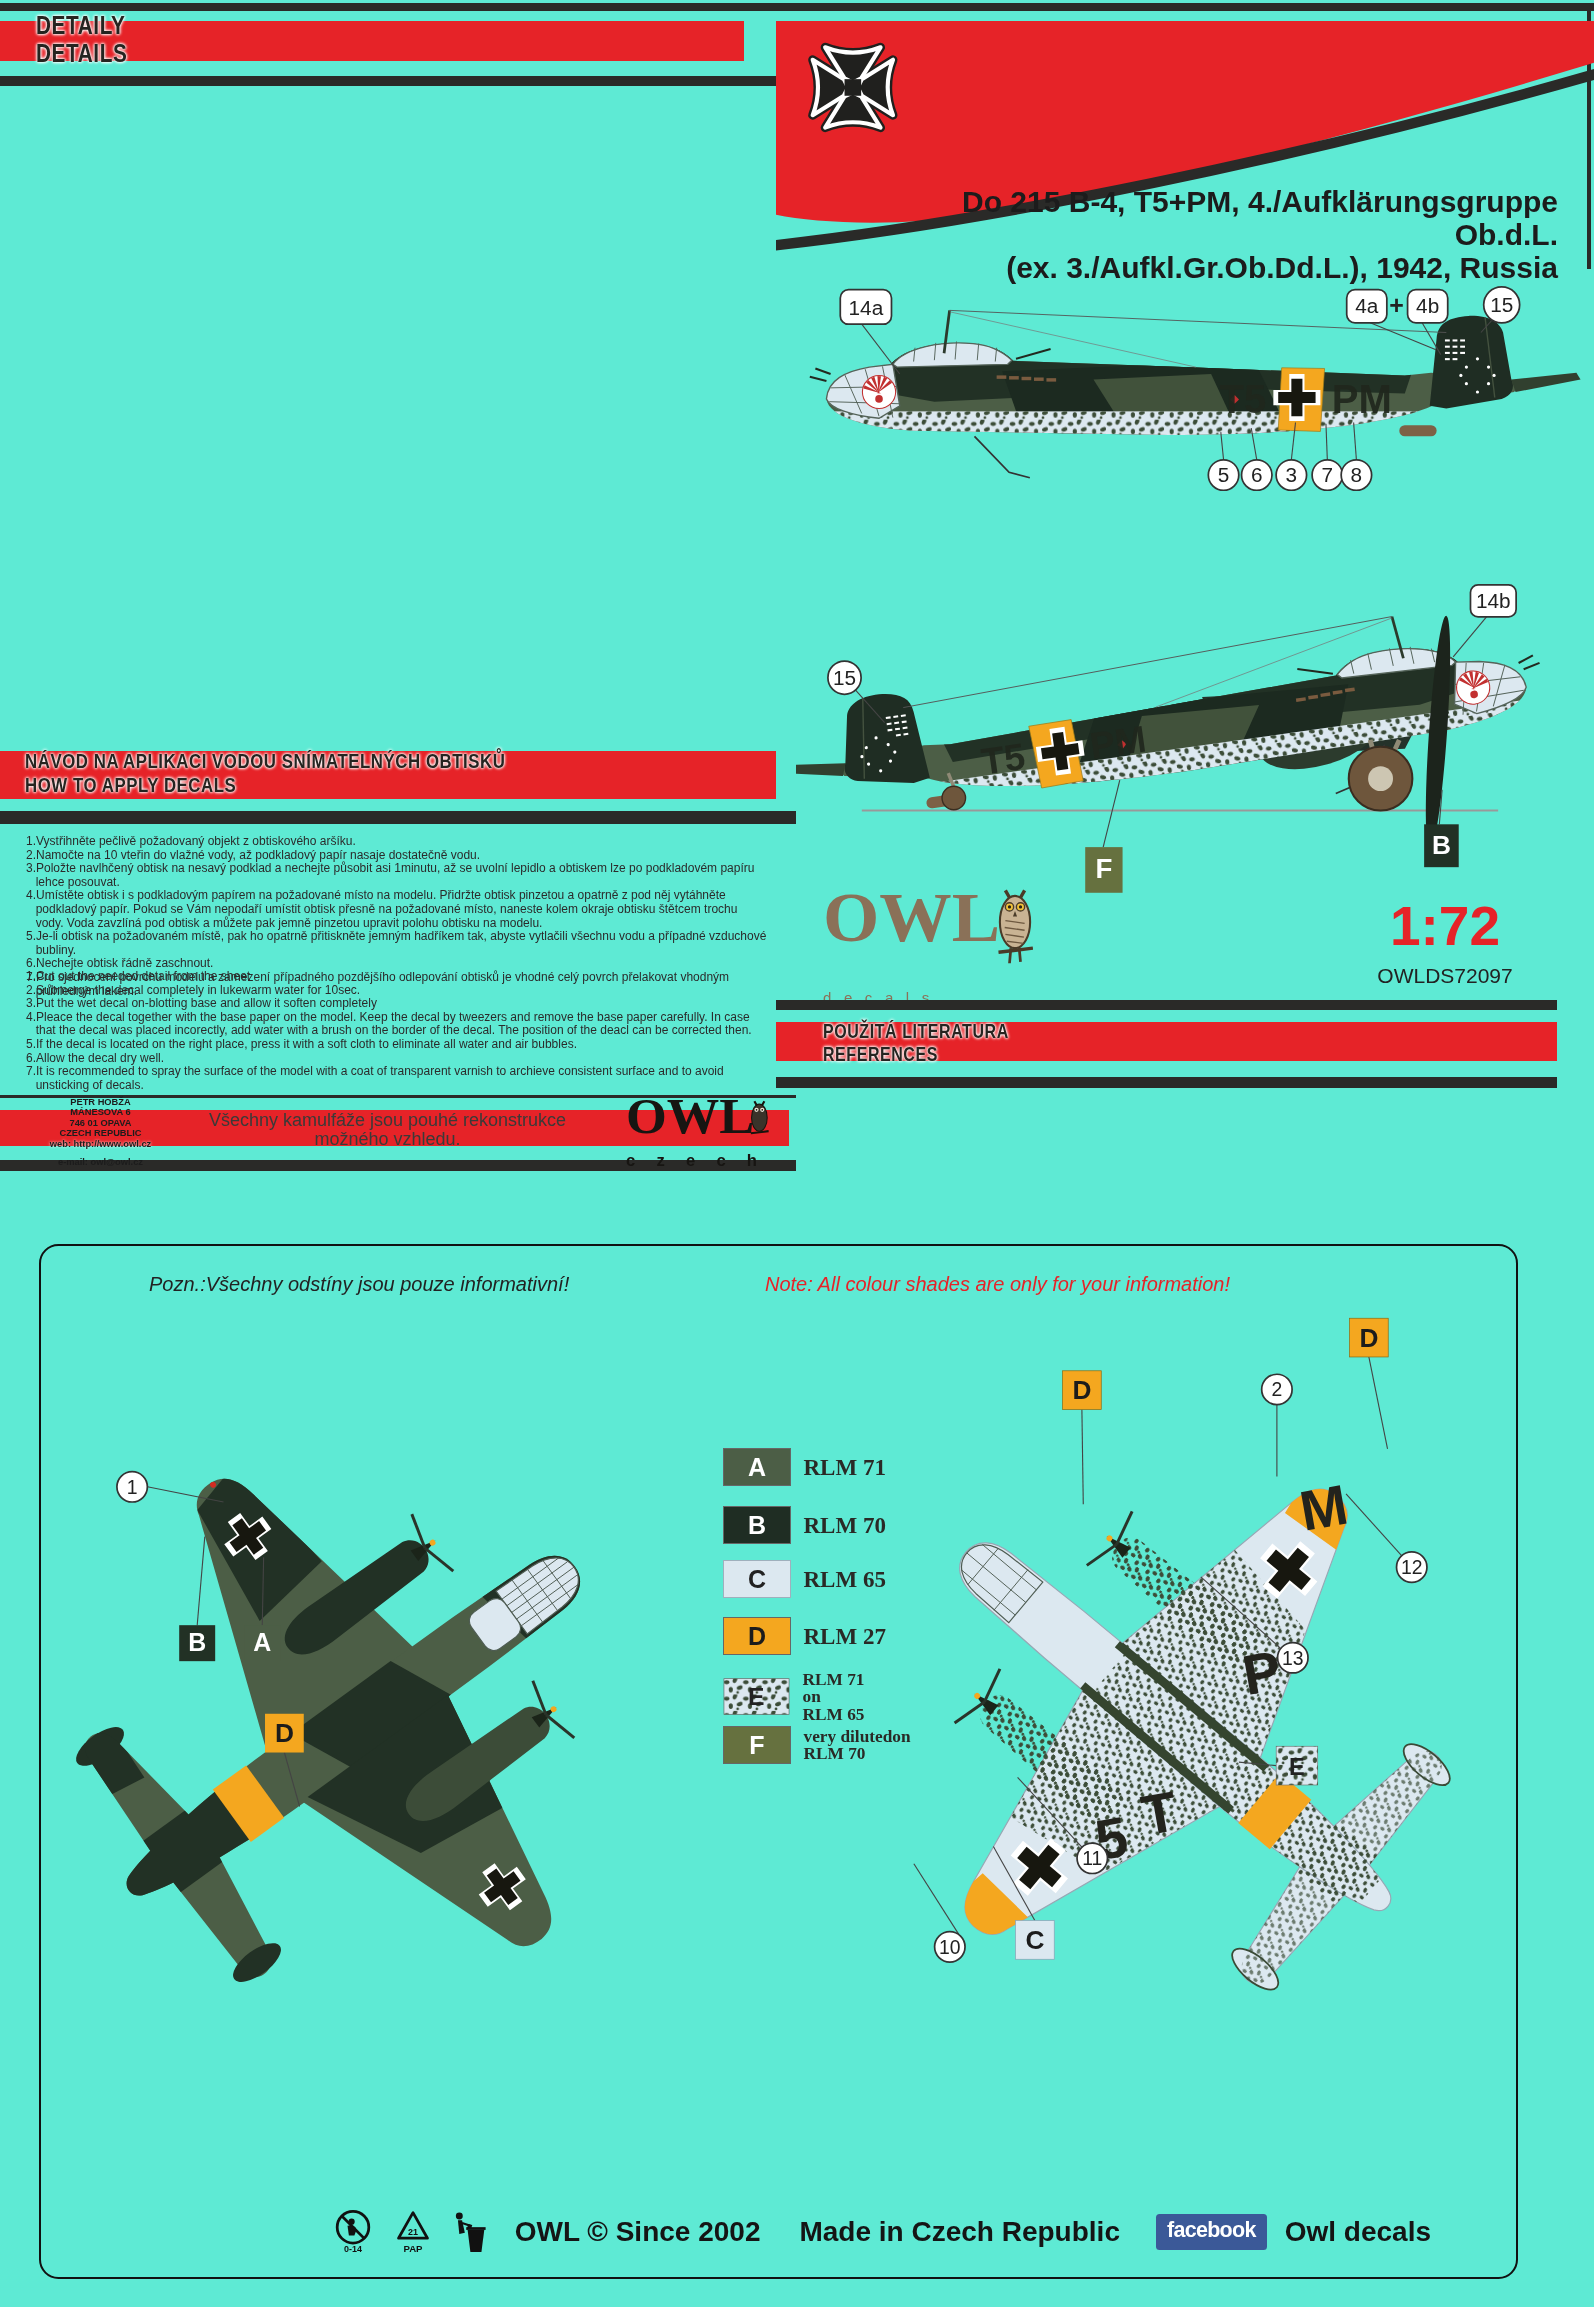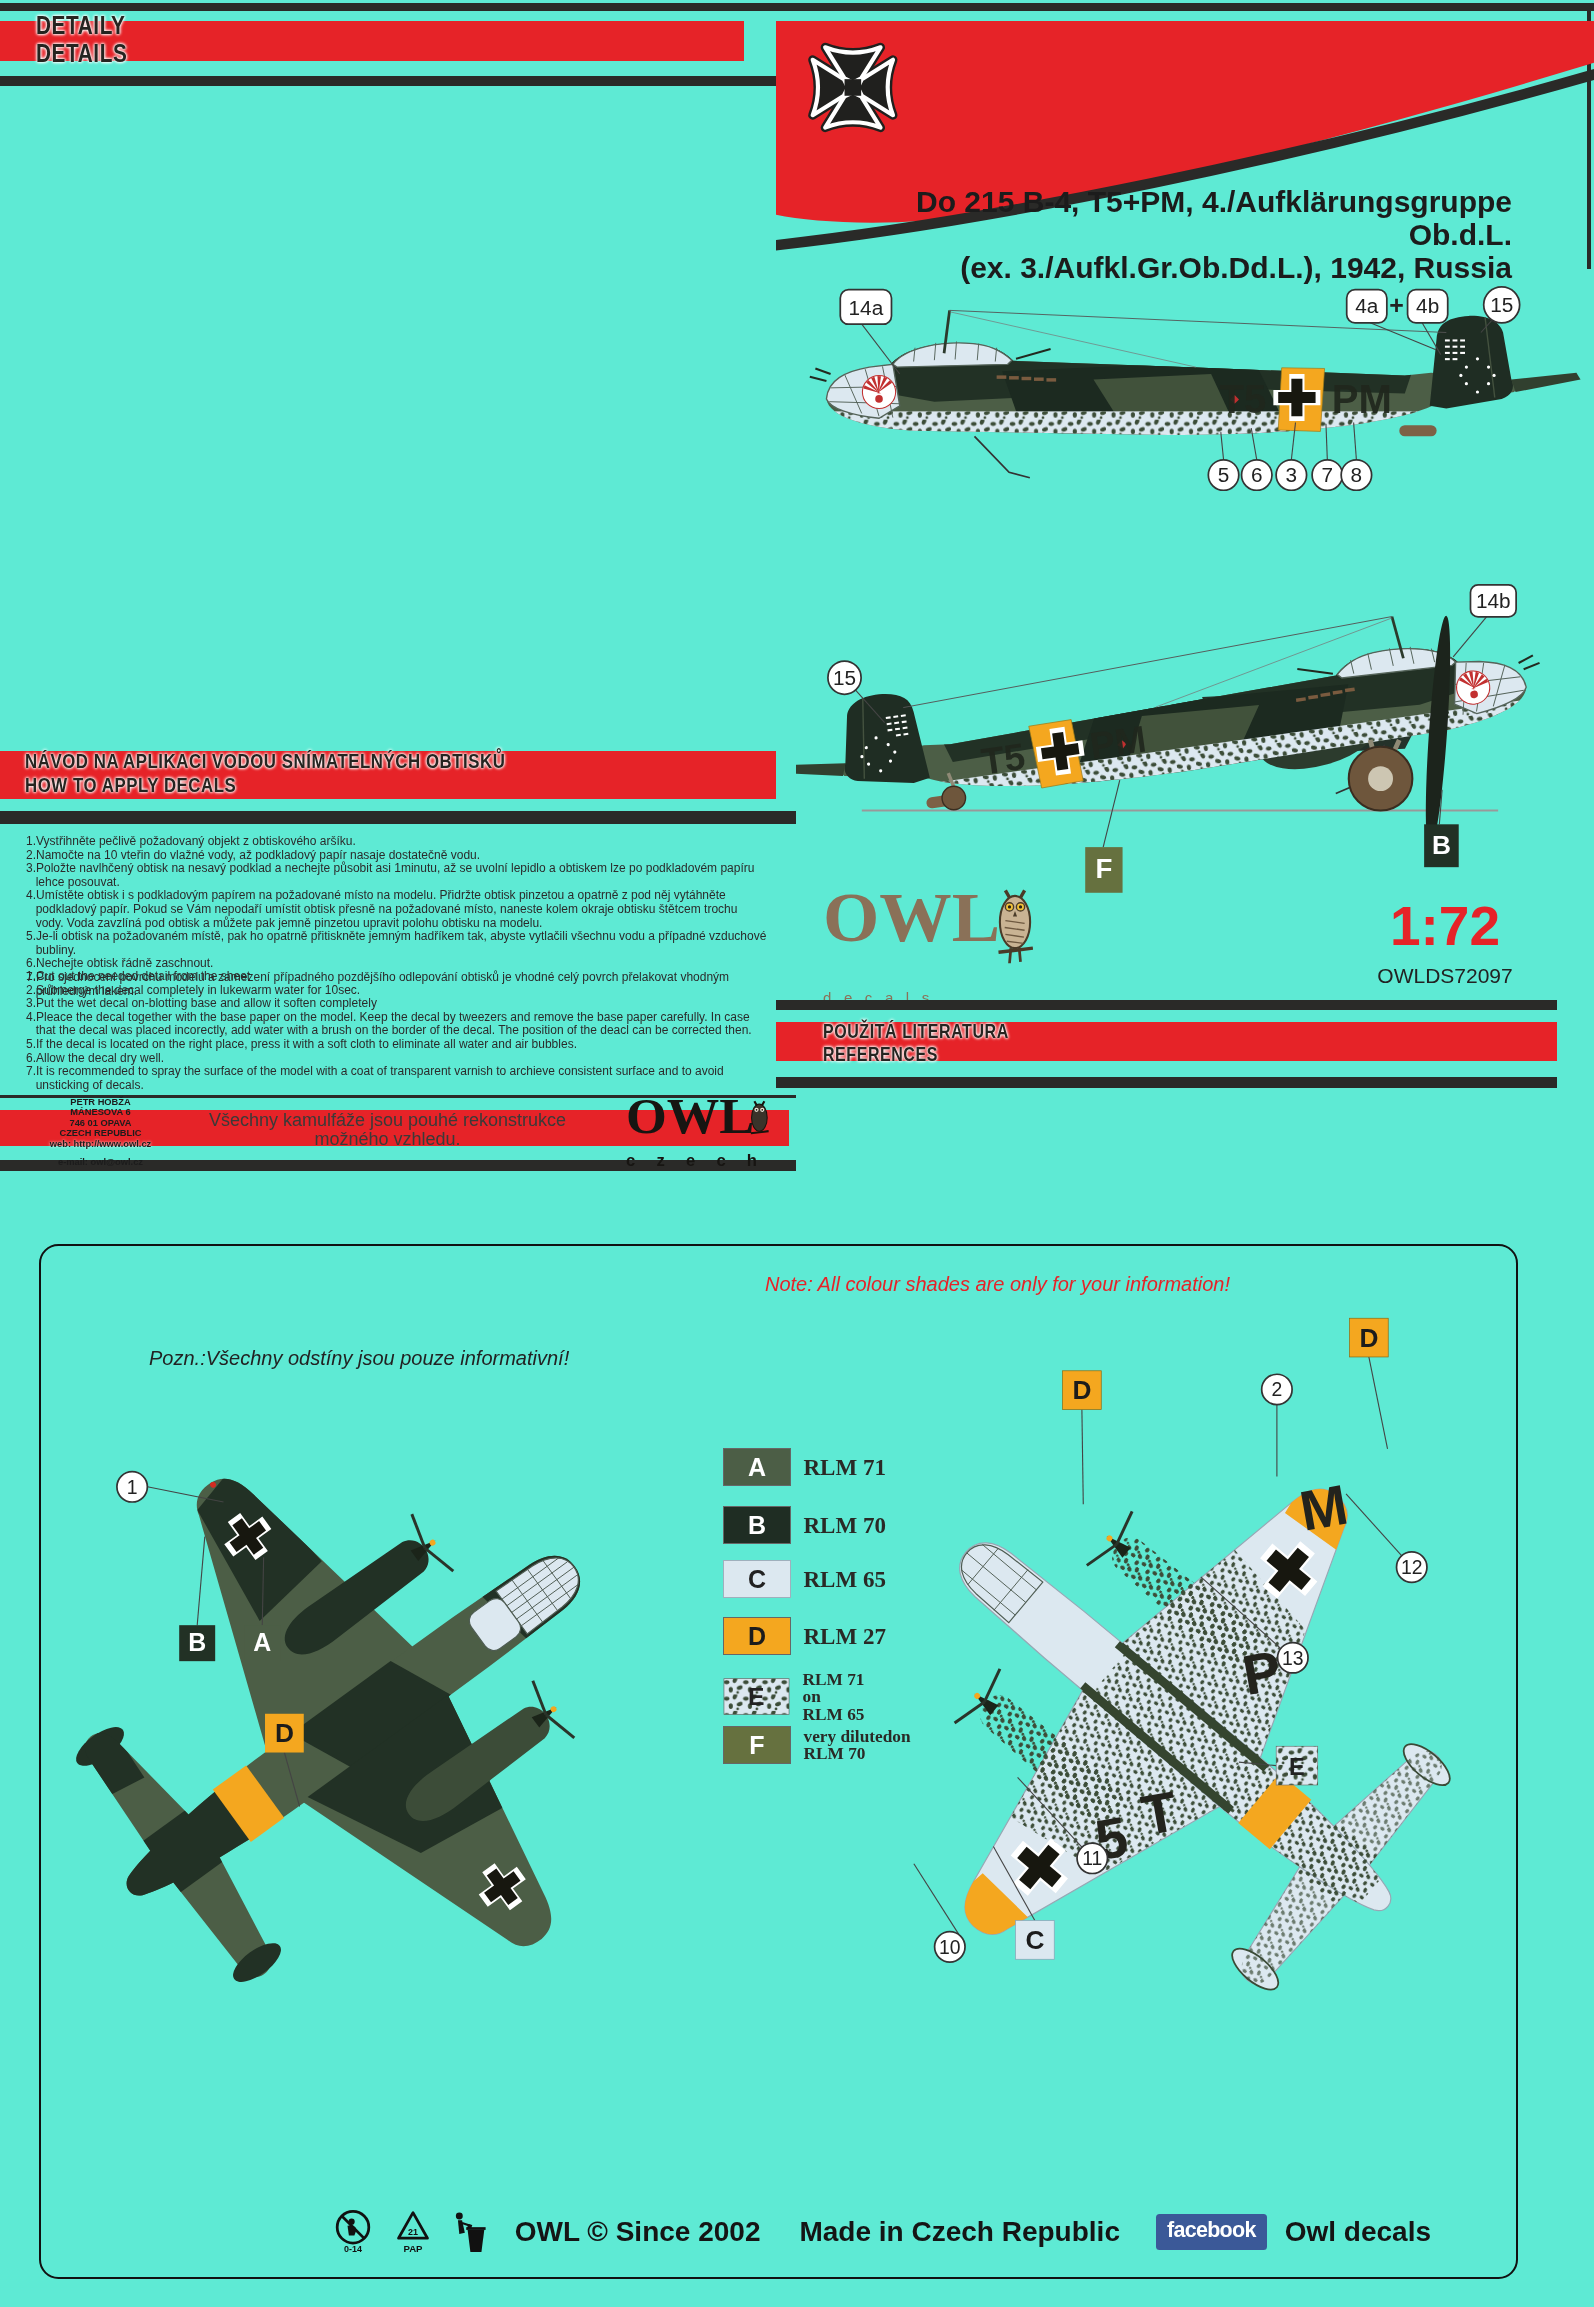--- a/index.html
+++ b/index.html
@@ -54,21 +54,21 @@
       <g stroke="#ffffff" stroke-width="6" fill="#20201e" stroke-linejoin="round">
         <use href="#ica"></use>
           <use href="#ica" transform="rotate(90)"></use>
           <use href="#ica" transform="rotate(180)"></use>
           <use href="#ica" transform="rotate(270)"></use>
       </g>
       <rect x="-12" y="-12" width="24" height="24" fill="#20201e"></rect>
     </g>
   </svg>
 
-  <div class="abs title" style="left:882px;top:185px;width:630px;">
+  <div class="abs title" style="left:928px;top:185px;width:630px;">
     <div>Do 215 B-4, T5+PM, 4./Aufklärungsgruppe Ob.d.L.</div>
     <div>(ex. 3./Aufkl.Gr.Ob.Dd.L.), 1942, Russia</div>
   </div>
 
   <svg class="abs" style="left:796px;top:270px;" width="797" height="244" viewBox="0 0 1152 352">
     <defs>
       <pattern id="spkA" patternUnits="userSpaceOnUse" width="28" height="24">
         <ellipse cx="5" cy="6" rx="4" ry="3" fill="#3c4d38"></ellipse>
         <ellipse cx="17" cy="3" rx="3" ry="4.5" fill="#3c4d38" transform="rotate(25 17 3)"></ellipse>
         <ellipse cx="24" cy="14" rx="4.5" ry="3" fill="#3c4d38" transform="rotate(-20 24 14)"></ellipse>
@@ -341,21 +341,21 @@
         <circle cx="24" cy="30" r="2.4" fill="#17130d"></circle>
           <circle cx="40" cy="30" r="2.4" fill="#17130d"></circle>
         <path d="M8,96 L58,90" stroke="#17130d" stroke-width="6"></path>
       </svg>
     </div>
     <div style="font-size:16.6px;color:#171512;font-weight:bold;letter-spacing:8.3px;margin-top:2.8px;">c z e c h</div>
   </div>
 
   <div class="abs" style="left:39px;top:1244px;width:1475px;height:1031px;border:2.8px solid #111;border-radius:19.4px;"></div>
 
-  <div class="abs note" style="left:149px;top:1347px;color:#222;">Pozn.:Všechny odstíny jsou pouze informativní!</div>
+  <div class="abs note" style="left:149px;top:1273px;color:#222;">Pozn.:Všechny odstíny jsou pouze informativní!</div>
   <div class="abs note" style="left:765px;top:1273px;color:#e62328;">Note: All colour shades are only for your information!</div>
 
   <svg class="abs" style="left:42px;top:1329px;" width="682" height="737" viewBox="0 0 985 1065">
     <defs>
       <path id="pfus" d="M0,-468 C30,-468 46,-444 48,-408 L52,-250 L54,140 C54,245 40,402 20,455 C12,474 -12,474 -20,455 C-40,402 -54,245 -54,140 L-52,-250 L-48,-408 C-46,-444 -30,-468 0,-468 Z"></path>
       <path id="pwl" d="M-50,-165 L-420,-98 C-460,-91 -477,-76 -479,-50 C-480,-26 -470,-8 -446,-2 L-50,142 Z"></path>
       <path id="pwr" d="M50,-165 L420,-98 C460,-91 477,-76 479,-50 C480,-26 470,-8 446,-2 L50,142 Z"></path>
       <path id="ptp" d="M-36,310 L-215,336 C-240,340 -251,352 -250,368 C-249,384 -238,393 -218,393 L-36,400 L36,400 L218,393 C238,393 249,384 250,368 C251,352 240,340 215,336 L36,310 Z"></path>
       <path id="pnl" d="M-206,-255 C-200,-288 -150,-288 -144,-255 L-139,-70 C-137,-25 -149,8 -175,8 C-201,8 -213,-25 -211,-70 Z"></path>
       <path id="pnr" d="M144,-255 C150,-288 200,-288 206,-255 L211,-70 C213,-25 201,8 175,8 C149,8 137,-25 139,-70 Z"></path>

